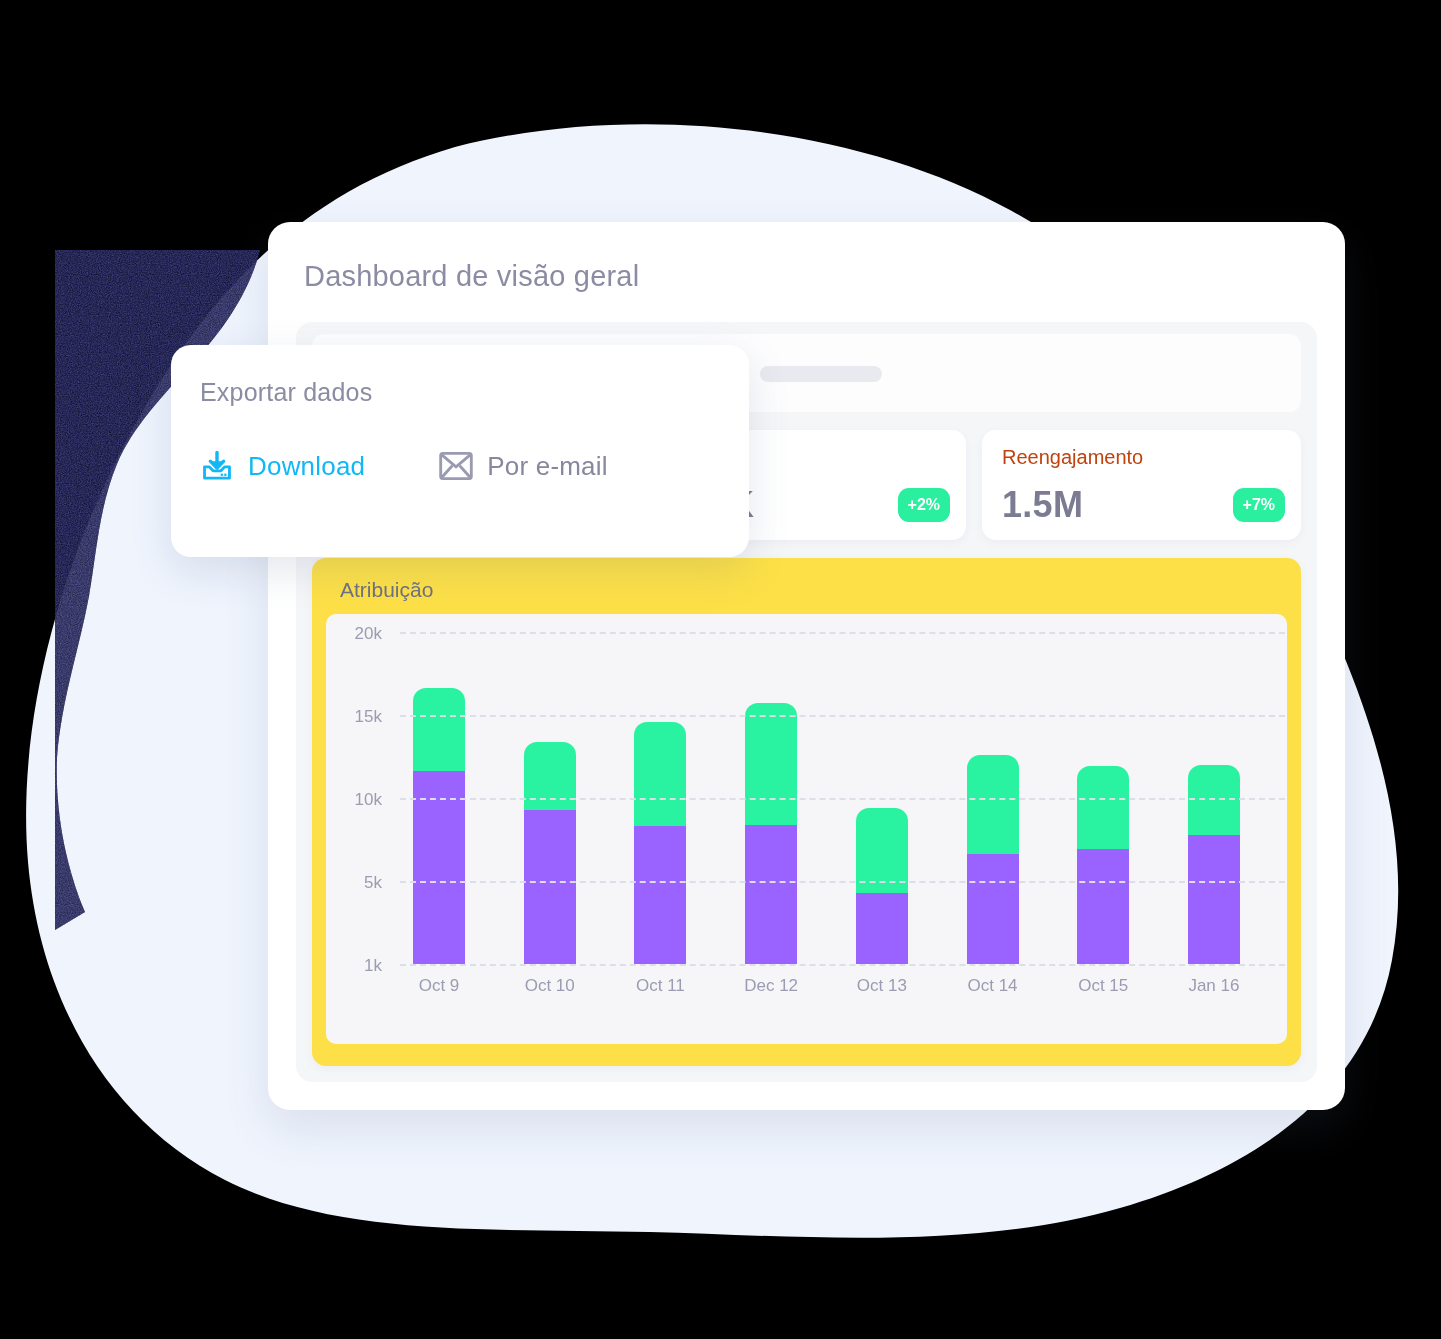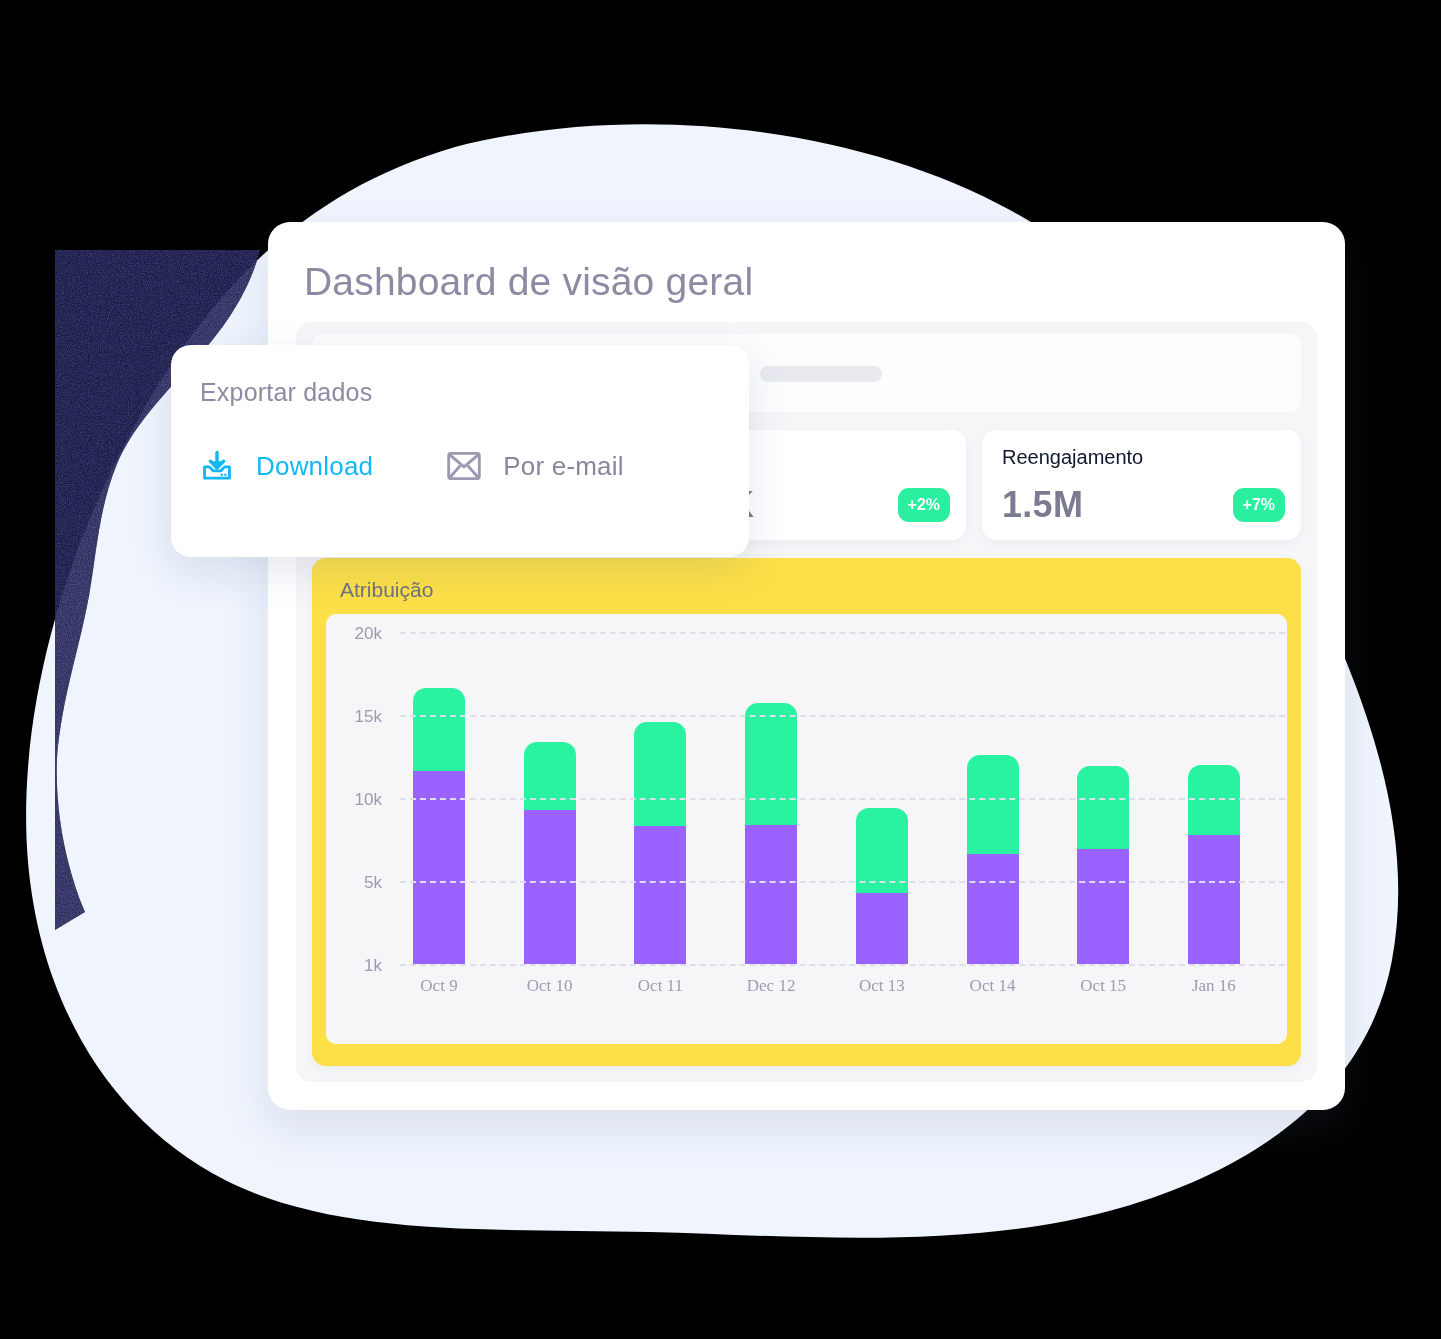--- a/index.html
+++ b/index.html
@@ -37,21 +37,21 @@
     position: absolute;
     left: 268px; top: 222px;
     width: 1077px; height: 888px;
     background: #ffffff;
     border-radius: 22px;
     box-shadow: 0 18px 46px rgba(90, 104, 140, 0.14);
   }
   .dash-title {
     position: absolute;
     left: 36px; top: 38px;
-    font-size: 39px;
+    font-size: 29px;
     color: #8b8ba3;
     letter-spacing: .2px;
     white-space: nowrap;
   }
 
   .dash-body {
     position: absolute;
     left: 28px; top: 100px;
     width: 1021px; height: 760px;
     background: #f5f6f8;
@@ -86,21 +86,21 @@
     flex: 1;
     background: #ffffff;
     border-radius: 14px;
     position: relative;
     box-shadow: 0 3px 10px rgba(100, 110, 140, 0.06);
     padding: 16px 20px 0 20px;
     overflow: hidden;
   }
   .kpi-label {
     font-size: 20px;
-    color: #0f172a;
+    color: #c2410c;
     white-space: nowrap;
   }
   .kpi-bottom {
     position: absolute;
     left: 20px; right: 16px; bottom: 14px;
     display: flex;
     align-items: center;
     justify-content: space-between;
   }
   .kpi-value {
@@ -199,21 +199,20 @@
     left: 58px; top: 362px;
     width: 885px;
     display: flex;
     justify-content: space-between;
   }
   .xlabel {
     width: 110px;
     text-align: center;
     font-size: 17px;
     color: #9b9cb1;
-    font-family: Liberation Serif, serif;
   }
 
   
   .export-card {
     position: absolute;
     left: 171px; top: 345px;
     width: 578px; height: 212px;
     background: #ffffff;
     border-radius: 20px;
     box-shadow: 0 14px 40px rgba(90, 104, 140, 0.16);
@@ -228,21 +227,21 @@
   .export-actions {
     position: absolute;
     left: 29px; top: 104px;
     display: flex;
     align-items: center;
     gap: 74px;
   }
   .export-action {
     display: flex;
     align-items: center;
-    gap: 22px;
+    gap: 14px;
     cursor: pointer;
   }
   .export-action-label {
     font-size: 26px;
     letter-spacing: .2px;
   }
   .label-download { color: #12b7f5; }
   .label-email { color: #87879d; }
   .ico { display: block; }
 </style>

